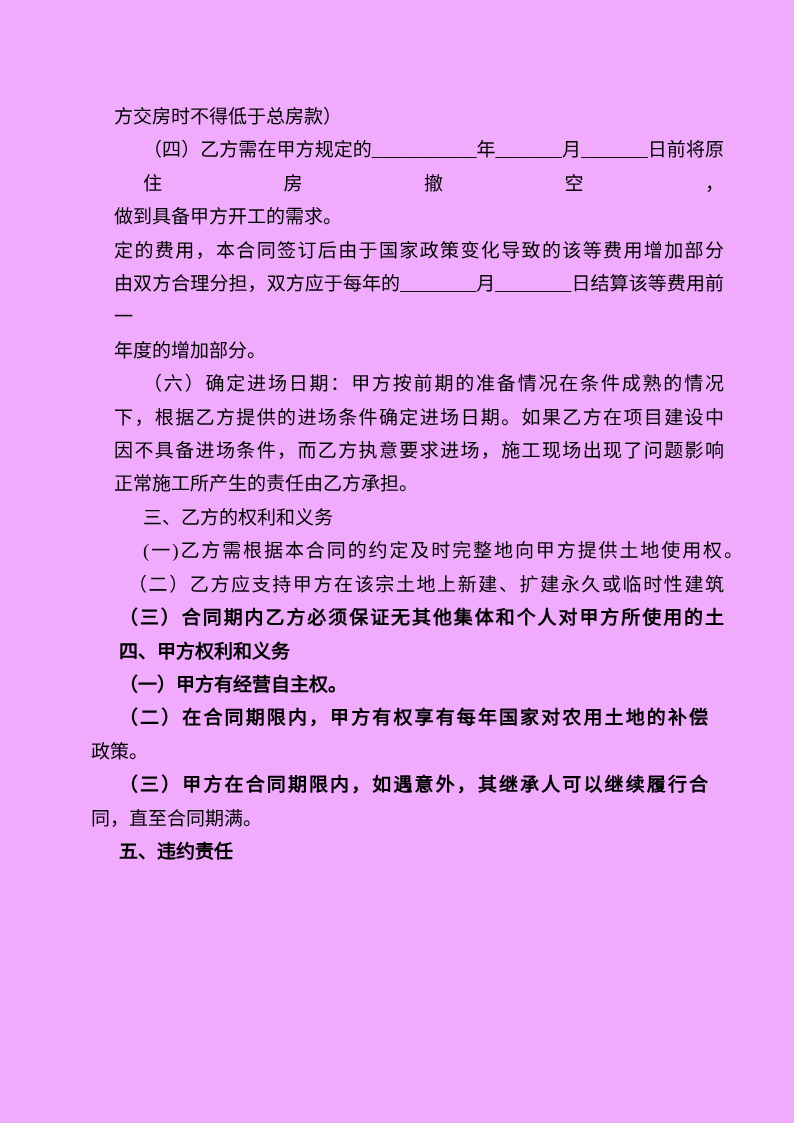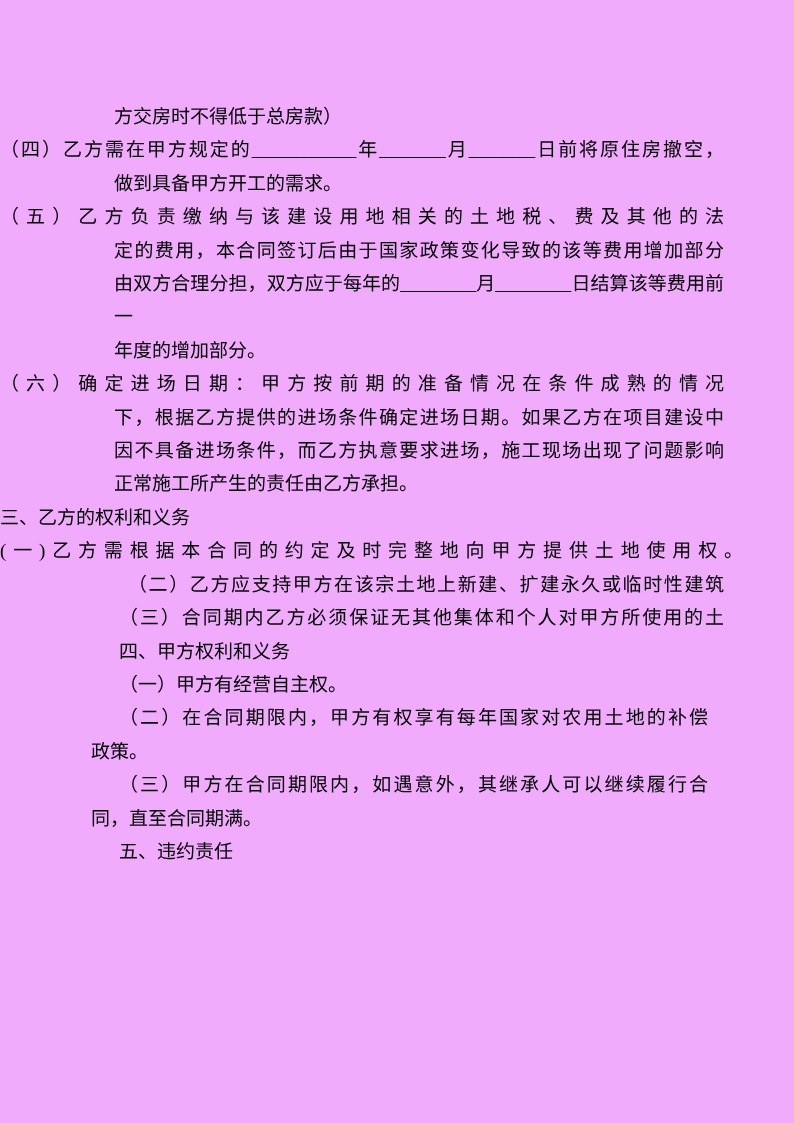--- a/index.html
+++ b/index.html
@@ -23,40 +23,39 @@
     right: 0;
   }
   .line {
     font-size: 19px;
     line-height: 33.4px;
     color: #000000;
     letter-spacing: 0;
   }
   
   .c1  { margin-left: 114px; }  
-  .p1  { }  
+  .p1  { margin-left: 143px; }  
   .p1b { margin-left: 128px; }  
   
   .c2  { margin-left: 91px; }   
   .c2b { margin-left: 98px; }   
-  .p2  { margin-left: 119px; }  
+  .p2  { margin-left: 119px; font-weight: bold; }  
   
   .rA { margin-right: 118px; text-align: justify; text-align-last: justify; }
   .rB { margin-right: 99px;  text-align: justify; text-align-last: justify; }
   .rC { margin-right: 134px; text-align: justify; text-align-last: justify; }
 </style>
 </head>
 <body>
 
 <div class="page">
   <div class="doc" id="doc">
       <div class="line c1">方交房时不得低于总房款）</div>
       <div class="line p1 rA">（四）乙方需在甲方规定的___________年_______月_______日前将原住房撤空，</div>
       <div class="line c1">做到具备甲方开工的需求。</div>
-      <div class="line p1 rA">（五）乙方负责缴纳与该建设用地相关的土地税、费及其他的法</div>
       <div class="line c1 rA">定的费用，本合同签订后由于国家政策变化导致的该等费用增加部分</div>
       <div class="line c1 rA">由双方合理分担，双方应于每年的________月________日结算该等费用前一</div>
       <div class="line c1">年度的增加部分。</div>
       <div class="line p1 rA">（六）确定进场日期：甲方按前期的准备情况在条件成熟的情况</div>
       <div class="line c1 rA">下，根据乙方提供的进场条件确定进场日期。如果乙方在项目建设中</div>
       <div class="line c1 rA">因不具备进场条件，而乙方执意要求进场，施工现场出现了问题影响</div>
       <div class="line c1">正常施工所产生的责任由乙方承担。</div>
       <div class="line p1">三、乙方的权利和义务</div>
       <div class="line p1 rB">(一)乙方需根据本合同的约定及时完整地向甲方提供土地使用权。</div>
       <div class="line p1b rA">（二）乙方应支持甲方在该宗土地上新建、扩建永久或临时性建筑</div>

